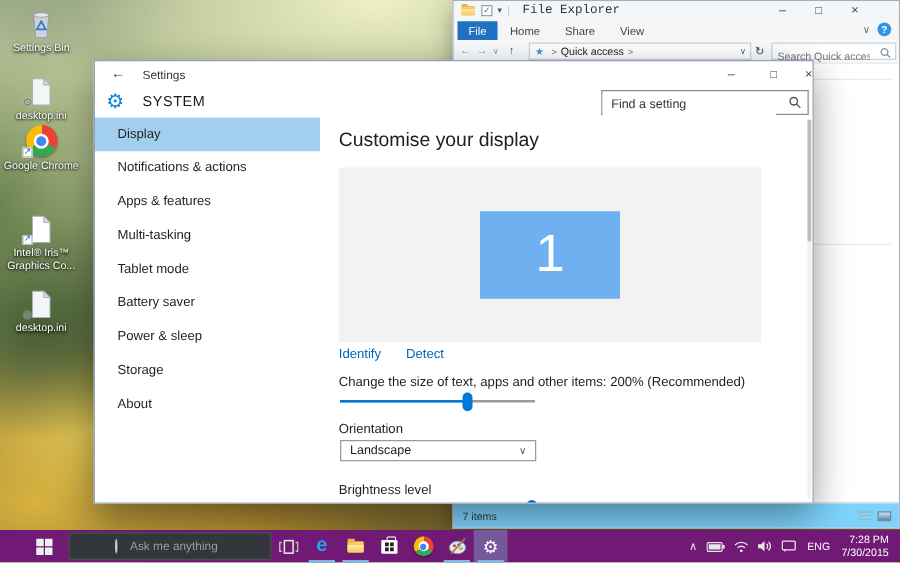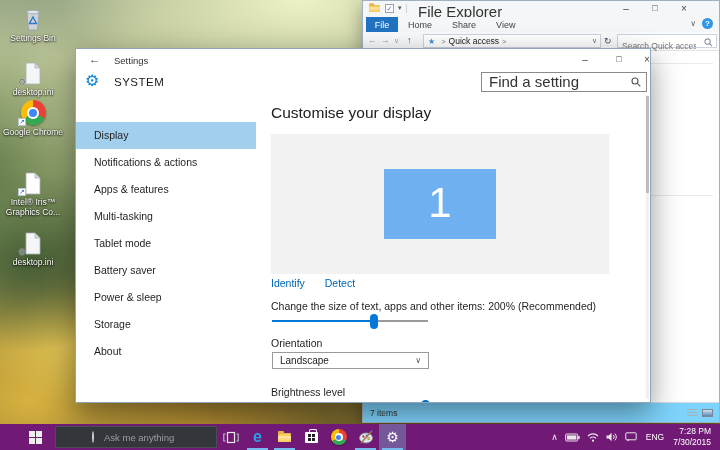--- a/index.html
+++ b/index.html
@@ -44,21 +44,21 @@
 
   
   .explorer { position:absolute; left:362px; top:0; width:358px; height:423px; background:#fff;
     border:1px solid #9fb0c1; box-shadow:0 6px 18px rgba(0,0,0,.35); }
   .ex-titlebar { position:absolute; left:0; top:0; right:0; height:16px; background:#f5f6f7; }
   .ex-titlebar .qat { position:absolute; left:5px; top:2px; display:flex; align-items:center; gap:4px; }
   .qat .dd { font-size:7px; color:#555; }
   .qat .sep { color:#c3c7cc; font-size:9px; }
   .qat .chk { width:9px; height:9px; border:1px solid #9aa3ad; background:#fff; font-size:7px; line-height:8px;
     color:#2b7cd3; text-align:center; }
-  .ex-title { position:absolute; left:55px; top:2px; font-size:15px; color:#333; }
+  .ex-title { position:absolute; left:55px; top:2px; font-size:10px; color:#333;font-family:Liberation Mono, monospace; }
   .folder { position:relative; width:13px; height:9px; background:linear-gradient(#ffd567,#eab244);
     border-radius:1px; box-shadow:inset 0 0 0 0.5px #c89434; }
   .folder::before { content:""; position:absolute; left:0; top:-2px; width:6px; height:3px;
     background:#eab244; border-radius:1px 1px 0 0; }
   .folder::after { content:""; position:absolute; left:0; bottom:0; width:13px; height:6px;
     background:linear-gradient(#ffe9a8,#f6c95e); border-radius:0 0 1px 1px; }
   .folder.small { transform:scale(.8); }
   .ex-tabs { position:absolute; left:0; top:16px; right:0; height:15px; background:#f5f6f7;
     display:flex; align-items:center; }
   .tab-file { width:32px; height:15px; margin-left:3px; background:#2173c2; color:#fff; font-size:9px;
@@ -97,25 +97,25 @@
   
   .settings { position:absolute; left:75px; top:48px; width:576px; height:355px; background:#fff;
     border:1px solid #8fa4b8; box-shadow:0 10px 28px rgba(0,0,0,.42); overflow:hidden; }
   .st-back { position:absolute; left:13px; top:4px; font-size:11px; color:#333; cursor:pointer; }
   .st-title { position:absolute; left:38px; top:6px; font-size:9.5px; color:#333; }
   .st-min { left:498px; top:5px; } .st-max { left:532px; top:5px; font-size:9px; } .st-close { left:560px; top:5px; }
   .st-gear { position:absolute; left:9px; top:22px; font-size:16px; color:#1283d8; }
   .st-section { position:absolute; left:38px; top:27px; font-size:11.5px; letter-spacing:.5px; color:#1a1a1a; }
   .find-box { position:absolute; left:405px; top:23px; width:166px; height:20px; background:#fff;
     border:1px solid #8a8a8a; }
-  .find-box input { width:85%; height:17px; border:0; outline:0; font-size:15px; padding-left:7px;
+  .find-box input { width:85%; height:17px; border:0; outline:0; font-size:10px; padding-left:7px;
     font-family:"Liberation Sans",sans-serif; color:#222; }
   .find-box input::placeholder { color:#333; }
   .find-box svg { position:absolute; right:5px; top:4px; }
-  .st-sidebar { position:absolute; left:0; top:45px; width:180px;margin-top:28px; }
+  .st-sidebar { position:absolute; left:0; top:45px; width:180px; }
   .st-item { height:27px; line-height:27px; padding-left:18px; font-size:10.5px; color:#1f1f1f; cursor:pointer; }
   .st-item.sel { background:#a3cfee; }
   .st-main { position:absolute; left:195px; top:0; width:344px; height:355px; }
   .st-h1 { position:absolute; left:0; top:55px; font-size:15.5px; font-weight:300; color:#202020; }
   .preview { position:absolute; left:0; top:85px; width:338px; height:140px; background:#f2f2f2; }
   .monitor { position:absolute; left:113px; top:35px; width:112px; height:70px; background:#6fb1f0;
     color:#fff; font-size:42px; font-weight:200; text-align:center; line-height:68px; }
   .links { position:absolute; left:0; top:228px; font-size:10.5px; }
   .links a { color:#0066b8; text-decoration:none; cursor:pointer; }
   .links .l2 { margin-left:17px; }

